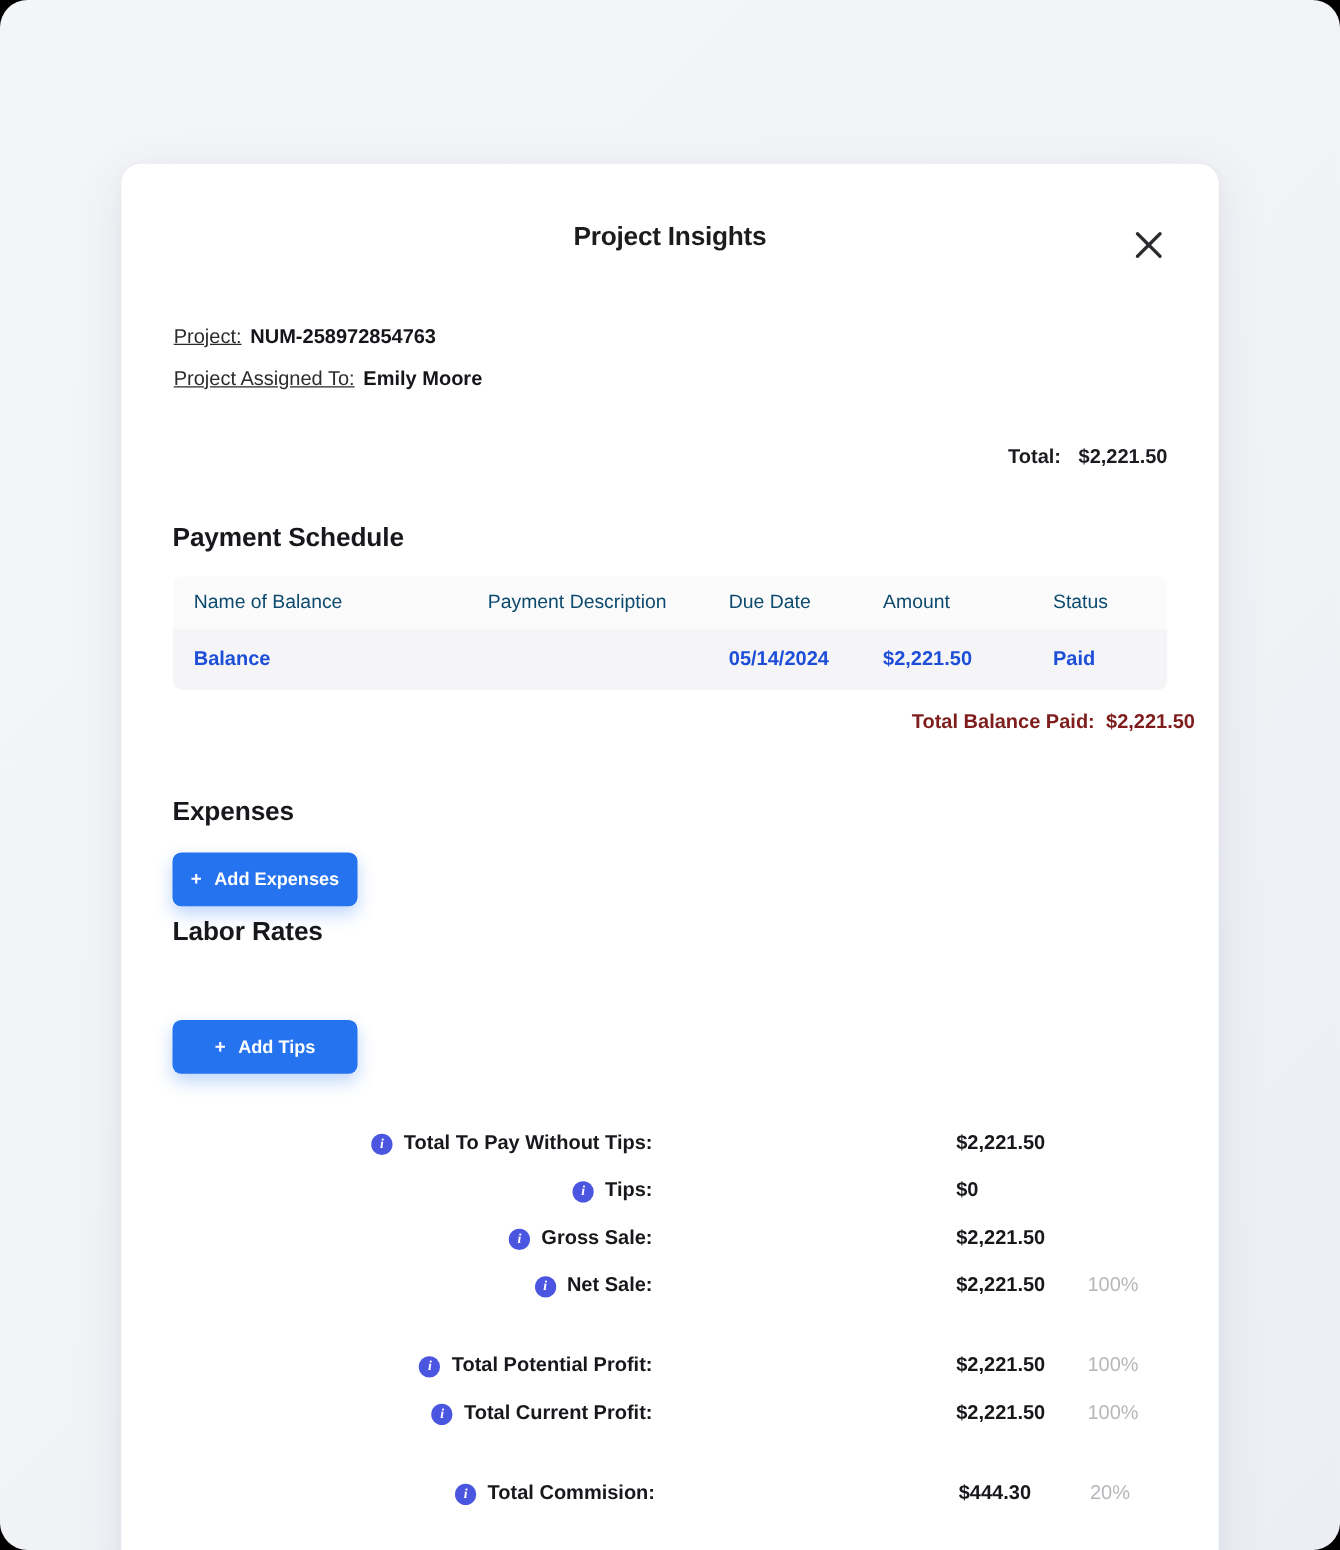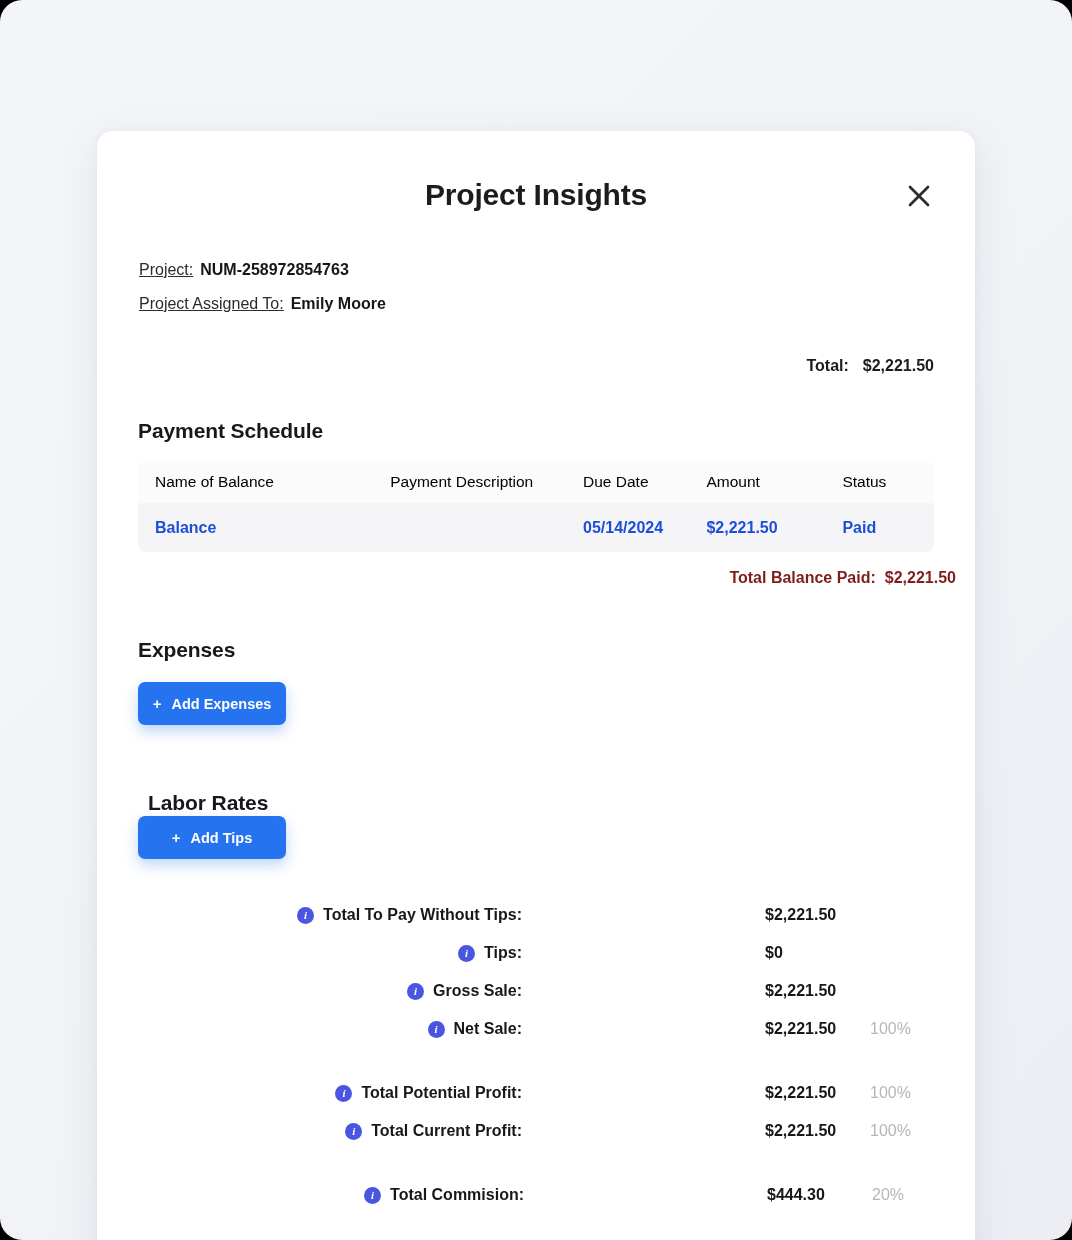--- a/index.html
+++ b/index.html
@@ -45,21 +45,21 @@
     height: 1160px;
   }
 
   
   .modal-title {
     position: absolute;
     left: 0;
     top: 47px;
     width: 878px;
     text-align: center;
-    font-size: 30px;
+    font-size: 21px;
     font-weight: bold;
     color: #1c1c1e;
     letter-spacing: -0.2px;
   }
 
   .close-btn {
     position: absolute;
     right: 41px;
     top: 50px;
     width: 30px;
@@ -107,21 +107,21 @@
   .section-heading {
     position: absolute;
     left: 41px;
     font-size: 21px;
     font-weight: bold;
     color: #17181c;
     letter-spacing: -0.1px;
   }
   #h-payment  { top: 288px; }
   #h-expenses { top: 507px; }
-  #h-labor    { top: 660px; margin-left: 10px; }
+  #h-labor    { top: 603px; }
 
   
   .table {
     position: absolute;
     left: 41px;
     top: 330px;
     width: 796px;
     border-radius: 8px;
     overflow: hidden;
   }
@@ -129,21 +129,21 @@
     display: flex;
     align-items: center;
     box-sizing: border-box;
   }
   .thead {
     height: 42px;
     background: #fbfbfc;
     border-radius: 8px 8px 0 0;
   }
   .thead .cell {
-    color: #000000;
+    color: #0c4a6e;
     font-size: 15.5px;
     font-weight: normal;
   }
   .tbody-row {
     height: 49px;
     background: #f5f5f7;
   }
   .tbody-row .cell {
     color: #1d4ed8;
     font-size: 16px;

